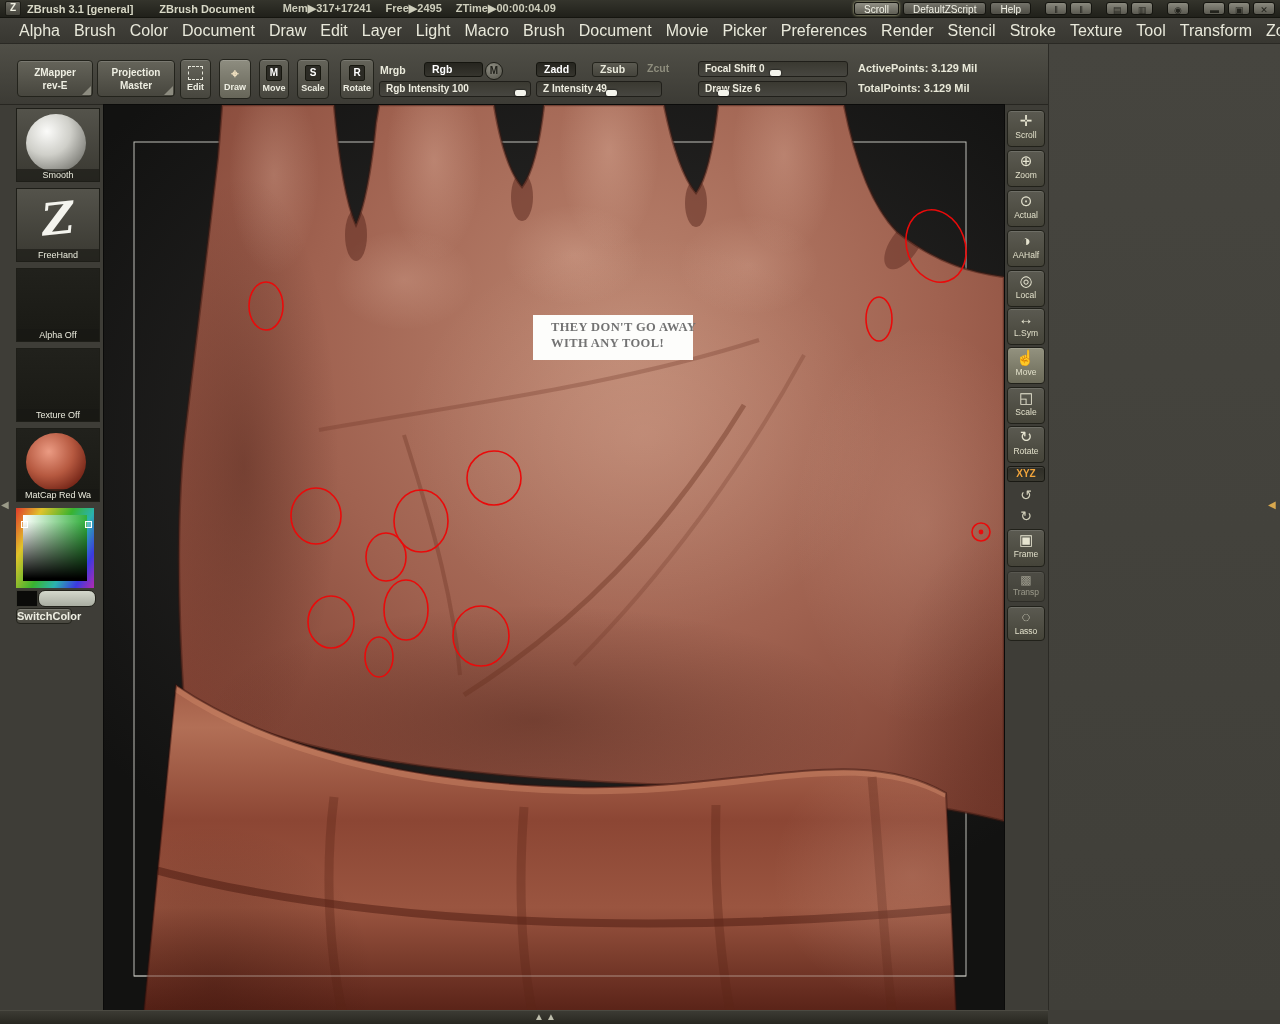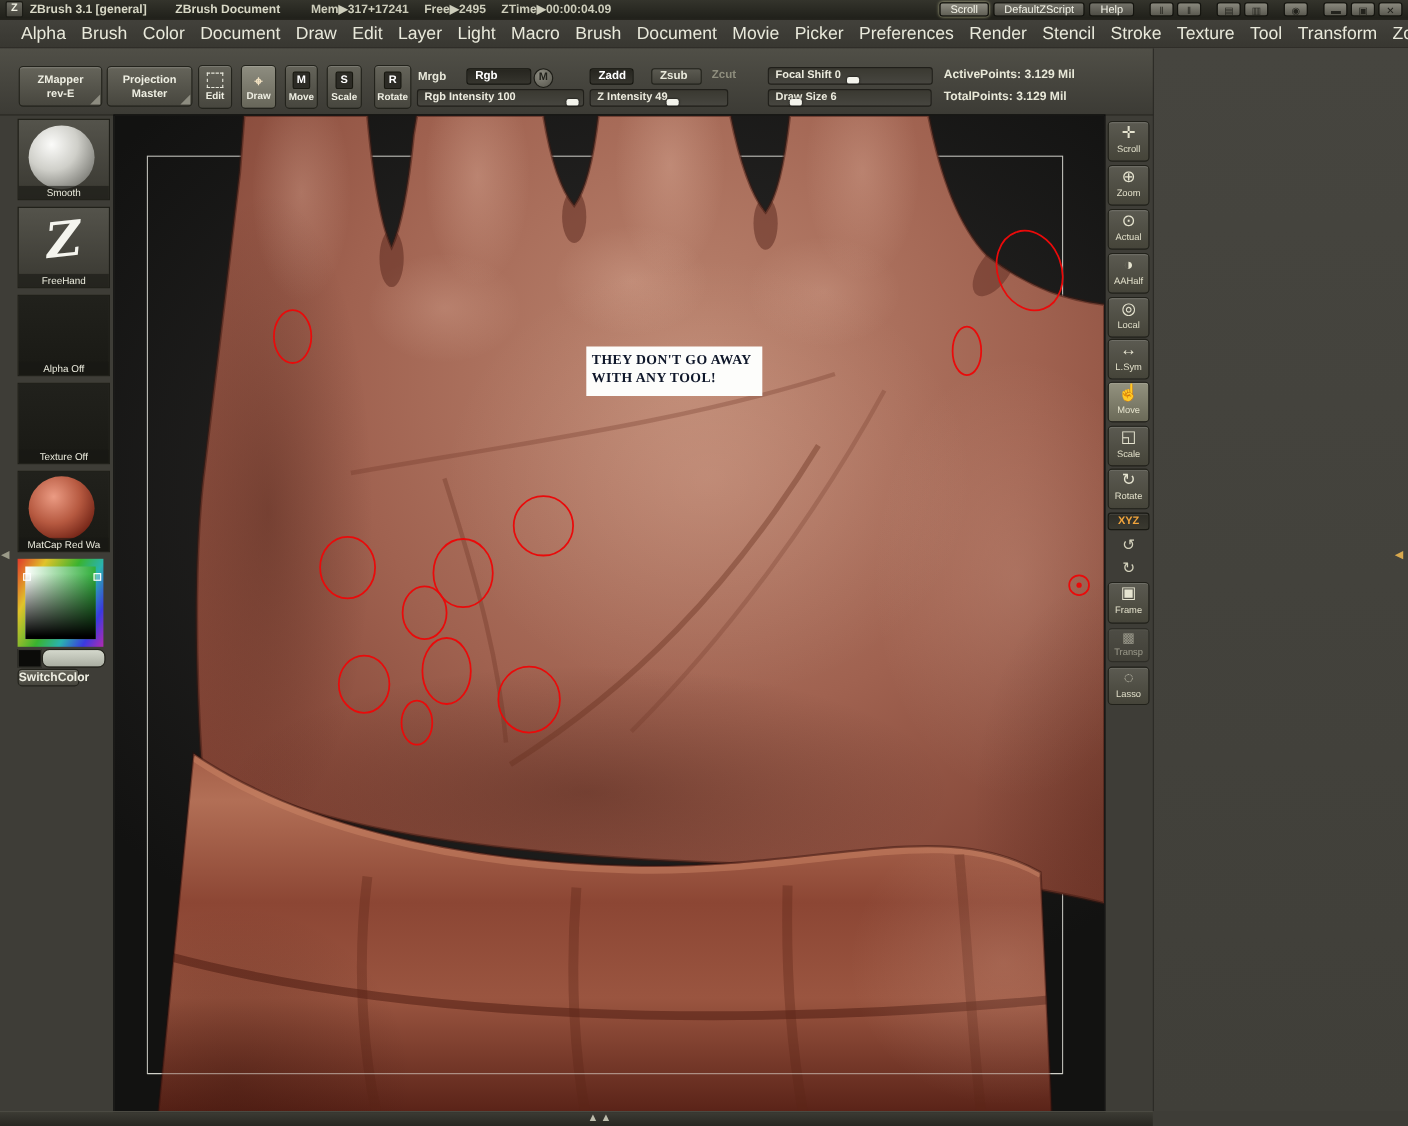--- a/index.html
+++ b/index.html
@@ -97,22 +97,22 @@
   .canvas{position:absolute;left:103px;top:104px;width:900px;height:906px;overflow:hidden;
     background:radial-gradient(ellipse 70% 55% at 55% 38%,#343330 0%,#232221 45%,#121211 100%);
     border:1px solid #0b0b0a;box-sizing:content-box}
   .canvas svg{position:absolute;left:0;top:0}
   .docframe{fill:none;stroke:#eaeae2;stroke-opacity:.8}
   .crease{fill:none;stroke:#67301f}
   .fold-line{fill:none;stroke:#5c2418;stroke-width:9;opacity:.35}
   .anno{fill:none;stroke:#ea0a0a;stroke-width:1.6}
   .anno-dot{fill:#ea0a0a}
   .note{position:absolute;left:429px;top:210px;width:160px;height:45px;box-sizing:border-box;
-    background:#fdfdfb;color:#0f172a;font-family:"Liberation Serif",serif;font-weight:bold;
-    font-size:12.5px;line-height:16px;padding:4px 5px;letter-spacing:.4px;white-space:nowrap}
+    background:#fdfdfb;color:#737373;font-family:"Liberation Serif",serif;font-weight:bold;
+    font-size:12.5px;line-height:16px;padding:4px 18px;letter-spacing:.4px;white-space:nowrap}
   
   .right-tray{position:absolute;left:1048px;top:44px;width:232px;height:966px;
     background:linear-gradient(#46453f,#403f39);border-left:1px solid #2b2a25}
   .bottombar{position:absolute;left:0;top:1010px;width:1048px;height:14px;
     background:linear-gradient(#3c3b34,#26251f);border-top:1px solid #4b4a42}
   .bb-handle{position:absolute;left:534px;top:1px;font-size:8px;letter-spacing:2px;color:#bdbdac}
   .edge-arrow{position:absolute;font-size:10px;line-height:10px;background:none;border:none;padding:0}
 </style>
 </head>
 <body>

